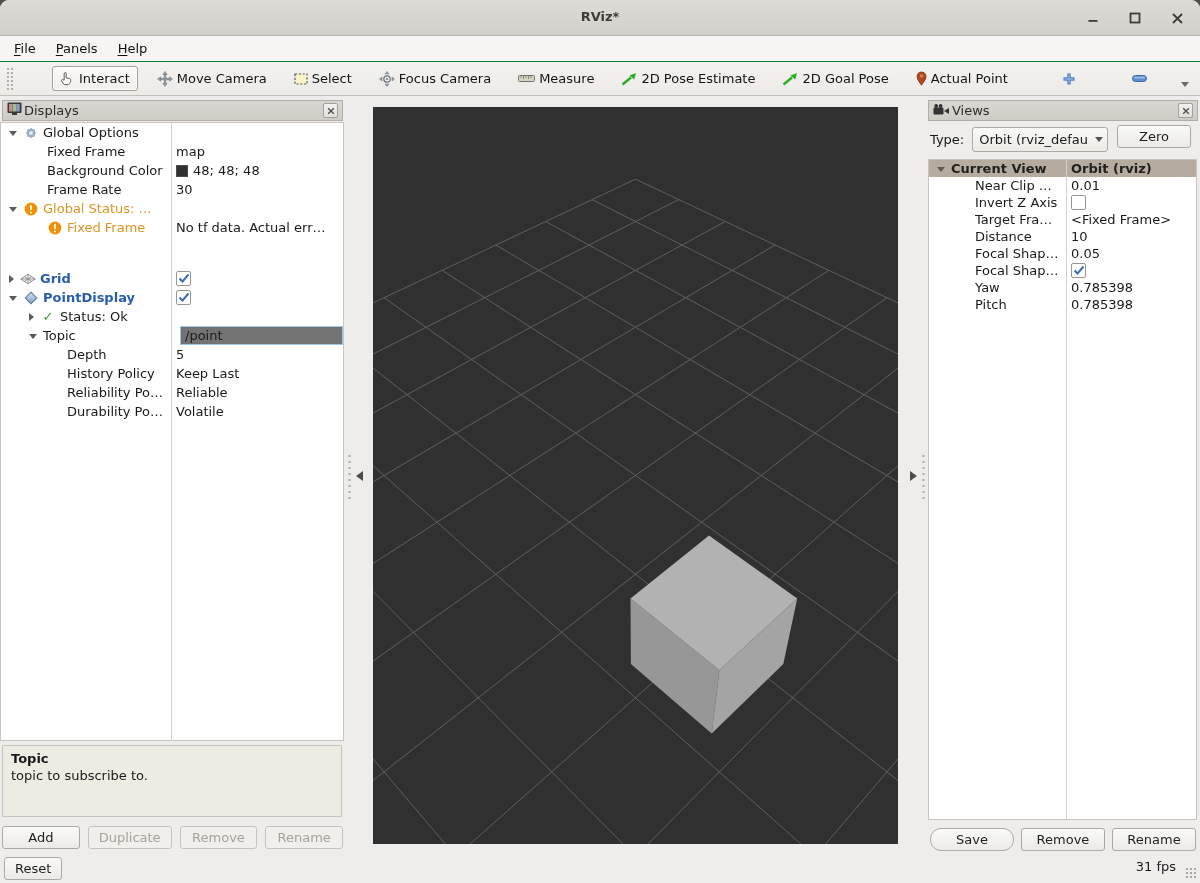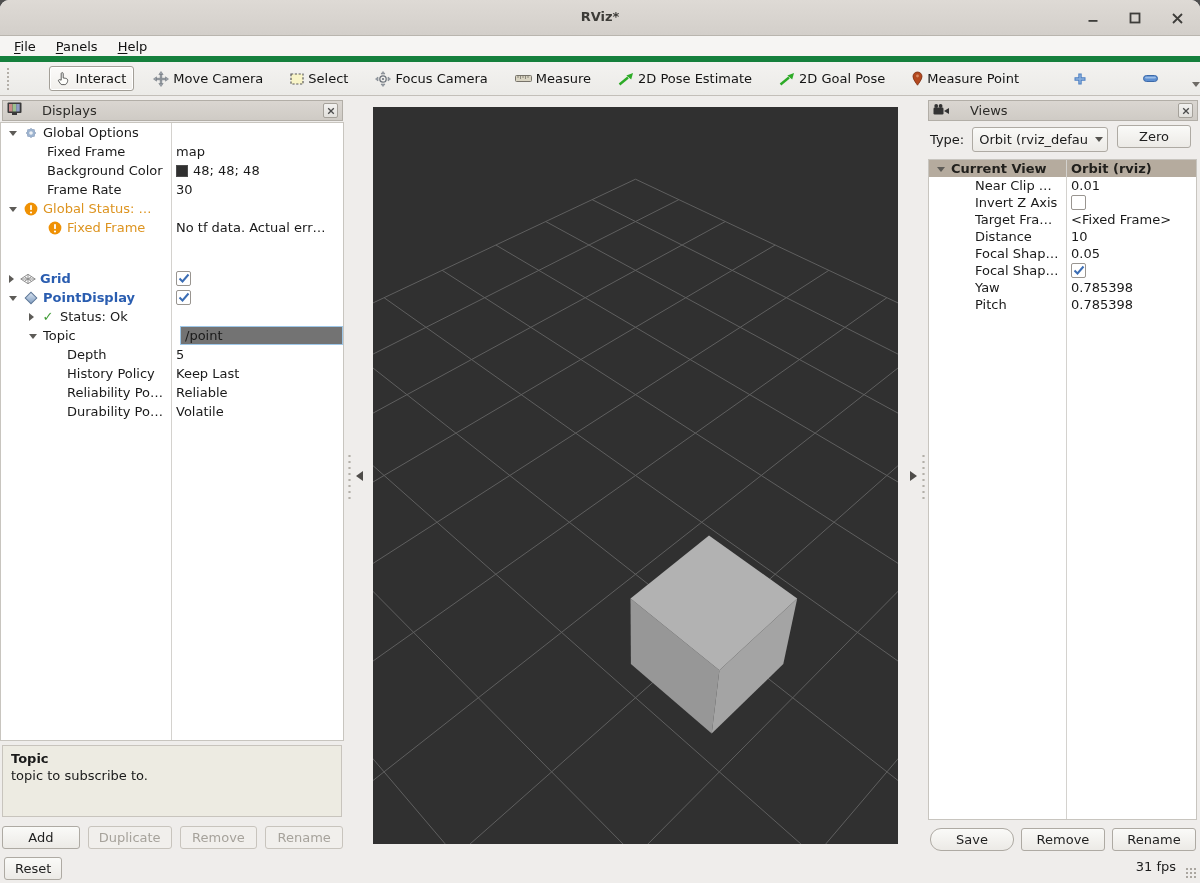--- a/index.html
+++ b/index.html
@@ -6,38 +6,38 @@
   html,body { width:1200px; height:883px; background:#4e4e4e; font-family:"DejaVu Sans","Liberation Sans",sans-serif; font-size:13px; color:#1a1a1a; }
   .window { position:relative; width:1200px; height:883px; background:#efedeb; border-radius:9px 9px 0 0; overflow:hidden; }
 
   
   .titlebar { position:relative; height:36px; background:linear-gradient(#dedad5,#d3cfca); border-bottom:1px solid #b9b5ae; }
   .tb-title { position:absolute; left:0; right:0; top:9px; text-align:center; font-weight:bold; color:#3d3c38; }
   .winctls { position:absolute; right:14px; top:0; height:36px; display:flex; align-items:center; gap:24px; }
   .winctl { width:18px; height:18px; display:flex; align-items:center; justify-content:center; cursor:pointer; }
 
   
-  .menubar { height:26px; background:#f6f5f3; display:flex; align-items:center; padding-left:4px; border-bottom:6px solid #15803d; }
+  .menubar { height:26px; background:#f6f5f3; display:flex; align-items:center; padding-left:4px; border-bottom:1px solid #15803d; }
   .menu-item { padding:3px 10px; color:#111; }
   .menu-item .accel { text-decoration:underline; text-underline-offset:2px; }
 
   
   .toolbar { height:34px; background:linear-gradient(#f3f2f0,#ecebe8); border-bottom:1px solid #c3bfb9; display:flex; align-items:center; padding-left:4px;gap:24px; }
   .tool-handle { width:7px; height:24px; margin:0 4px 0 2px;
     background-image:radial-gradient(#b3afa8 1px, transparent 1.2px); background-size:4px 4px; }
   .tool-btn { display:flex; align-items:center; gap:4px; padding:4px 7px; margin-left:11px; border:1px solid transparent; border-radius:3px; white-space:nowrap; color:#141414; }
   .tool-btn.active { background:linear-gradient(#fbfaf9,#f1efec); border-color:#a39f98; box-shadow:inset 0 0 0 1px #fff; }
   .tool-icon { display:flex; align-items:center; }
   .tool-dd { width:0; height:0; border-left:4px solid transparent; border-right:4px solid transparent; border-top:5px solid #6e6b66; margin:12px 0 0 2px; }
 
   
   .main { position:relative; height:756px; background:#efedeb; }
 
   .panel { position:absolute; top:3px; bottom:0; }
-  .panel-header { position:absolute; left:2px; right:2px; top:1px; height:21px; background:linear-gradient(#dad6d1,#cfcbc5); border:1px solid #b2aea7; display:flex; align-items:center; padding:0 4px; gap:20px; }
+  .panel-header { position:absolute; left:2px; right:2px; top:1px; height:21px; background:linear-gradient(#dad6d1,#cfcbc5); border:1px solid #b2aea7; display:flex; align-items:center; padding:0 4px; gap:2px; }
   .panel-title { flex:1; color:#2d2c29; }
   .panel-close { width:15px; height:15px; background:linear-gradient(#f2f1ef,#e2e0dc); border:1px solid #a5a19a; border-radius:2px; display:flex; align-items:center; justify-content:center; }
 
   .tree { position:absolute; background:#fff; border:1px solid #c8c5bf; overflow:hidden; }
   .col-divider { position:absolute; top:0; bottom:0; width:1px; background:#d4d2ce; }
   .trow { display:flex; align-items:center; position:relative; }
   .tname { display:flex; align-items:center; overflow:hidden; flex-shrink:0; height:100%; }
   .texp { width:12px; margin-right:6px; flex-shrink:0; display:inline-block; }
   .exp-open { width:0; height:0; border-left:4px solid transparent; border-right:4px solid transparent; border-top:5px solid #5d5b57; margin-top:2px; }
   .exp-closed { width:0; height:0; border-top:4px solid transparent; border-bottom:4px solid transparent; border-left:5px solid #5d5b57; margin-left:3px; }
@@ -192,21 +192,21 @@
           </span>
           <span>2D Goal Pose</span>
         </span>
         <span class="tool-btn">
           <span class="tool-icon">
             <svg width="11" height="15" viewBox="0 0 11 15">
               <path d="M5.5 14.2 C4.6 12.6 1 8.6 1 5.4 C1 2.9 3 1 5.5 1 C8 1 10 2.9 10 5.4 C10 8.6 6.4 12.6 5.5 14.2 Z" fill="#b4491f" stroke="#77290c" stroke-width="0.8"></path>
               <circle cx="5.5" cy="5" r="1.4" fill="#d98b63"></circle>
             </svg>
           </span>
-          <span>Measure Point</span>
+          <span>Actual Point</span>
         </span>
       </span>
     <span class="tool-btn" style="margin-left:14px" id="addToolBtn">
         <span class="tool-icon">
           <svg width="14" height="14" viewBox="0 0 14 14">
             <path d="M7 1.5 V12.5 M1.5 7 H12.5" stroke="#4a7ec2" stroke-width="3.4"></path>
             <path d="M7 2.5 V11.5 M2.5 7 H11.5" stroke="#8db1dd" stroke-width="1.4"></path>
           </svg>
         </span>
       </span>

